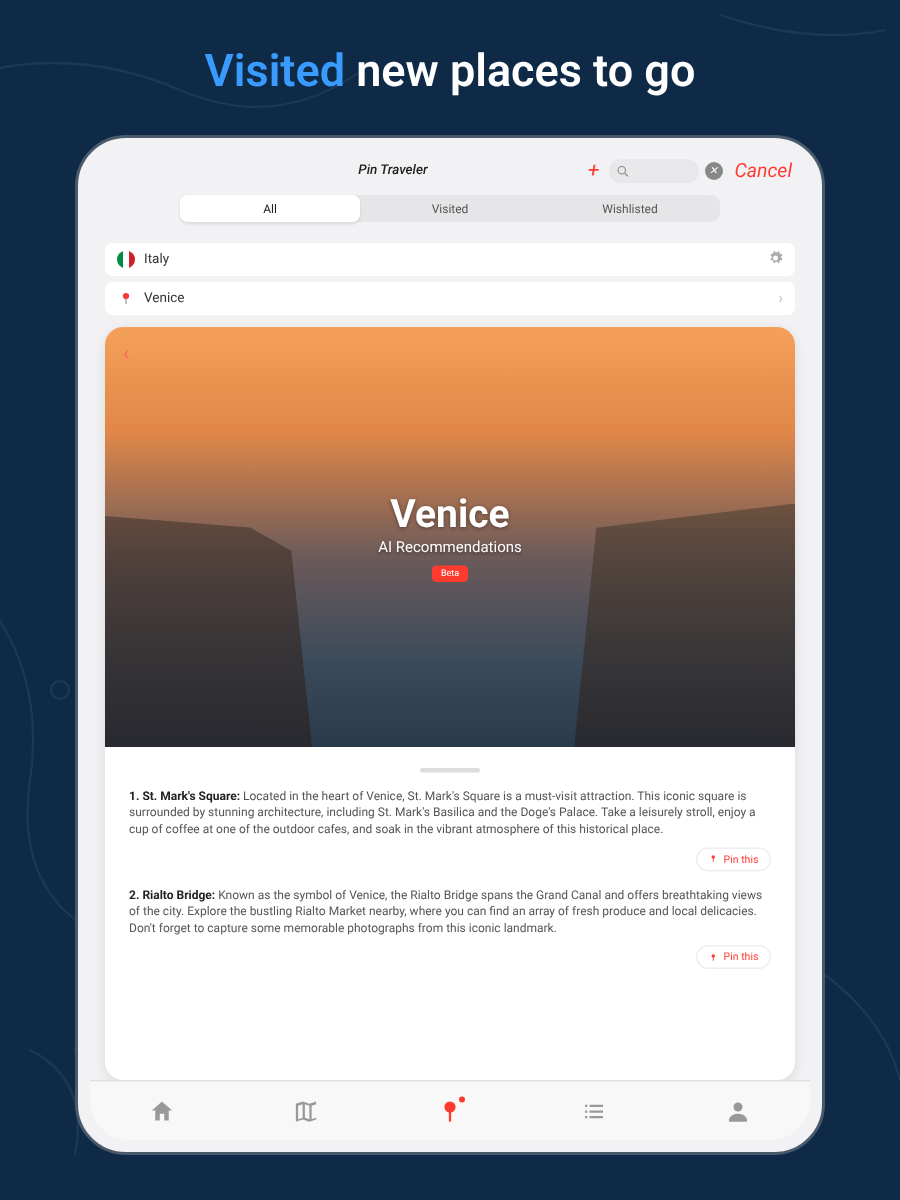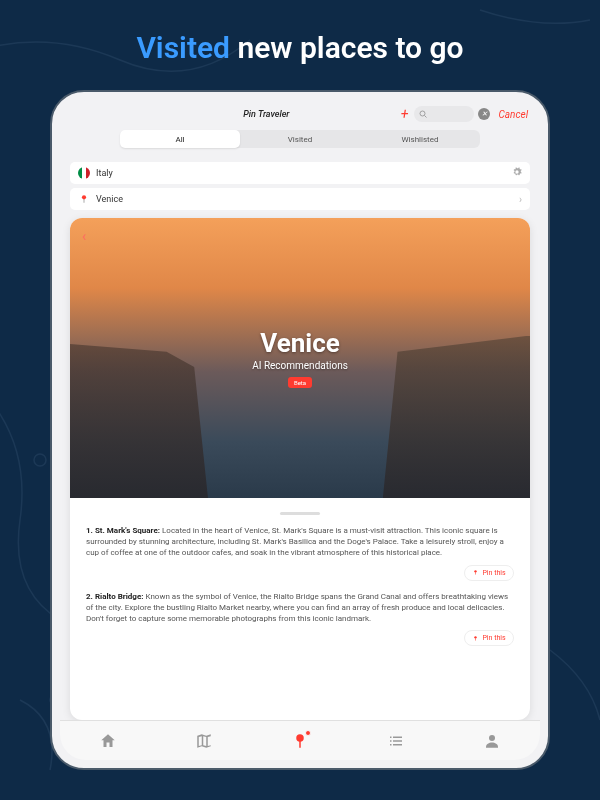--- a/index.html
+++ b/index.html
@@ -15,21 +15,21 @@
   .device { position: absolute; top: 90px; left: 50%; transform: translateX(-50%); width: 500px; height: 680px; border: 2px solid #4a5a6a; border-radius: 34px; background: #f2f2f4; overflow: hidden; }
   .device-inner { position: absolute; inset: 8px; border-radius: 26px; background: #f2f2f4; overflow: hidden; display: flex; flex-direction: column; }
   
   .topbar { height: 28px; display: flex; align-items: center; padding: 0 12px; font-size: 9px; color: #444; font-style: italic; }
   .topbar .title { flex: 1; text-align: center; font-weight: 500; color: #222; }
   .topbar .add { color: #ff3b30; font-size: 14px; margin-right: 6px; cursor: pointer; }
   .topbar .search-wrap { display: flex; align-items: center; gap: 4px; }
   .topbar .search-field { width: 60px; height: 16px; background: #e8e8ea; border-radius: 8px; display: flex; align-items: center; padding: 0 5px; }
   .topbar .search-field svg { width: 8px; height: 8px; }
   .topbar .clear-circ { width: 12px; height: 12px; border-radius: 50%; background: #888; display: flex; align-items: center; justify-content: center; color: #fff; font-size: 7px; }
-  .topbar .cancel { color: #ff3b30; font-size: 10px; margin-left: 4px; cursor: pointer; }
+  .topbar .cancel { color: #ff3b30; font-size: 13px; margin-left: 4px; cursor: pointer; }
   
   .segcontrol { margin: 2px 60px 14px; height: 18px; background: #e6e6e8; border-radius: 6px; display: flex; font-size: 8px; }
   .segcontrol .seg { flex: 1; display: flex; align-items: center; justify-content: center; color: #555; border-radius: 5px; cursor: pointer; }
   .segcontrol .seg.active { background: #fff; color: #222; box-shadow: 0 1px 2px rgba(0,0,0,0.1); }
   
   .crumbs { padding: 0 10px; }
   .crumb { height: 22px; background: #fff; border-radius: 5px; margin-bottom: 4px; display: flex; align-items: center; padding: 0 8px; font-size: 9px; color: #333; }
   .crumb .flag { width: 12px; height: 12px; border-radius: 50%; margin-right: 6px; background: linear-gradient(90deg, #008c45 33%, #fff 33% 66%, #cd212a 66%); }
   .crumb .pin-sm { width: 12px; height: 12px; margin-right: 6px; display: flex; align-items: center; justify-content: center; }
   .crumb .pin-sm svg { width: 10px; height: 10px; }

